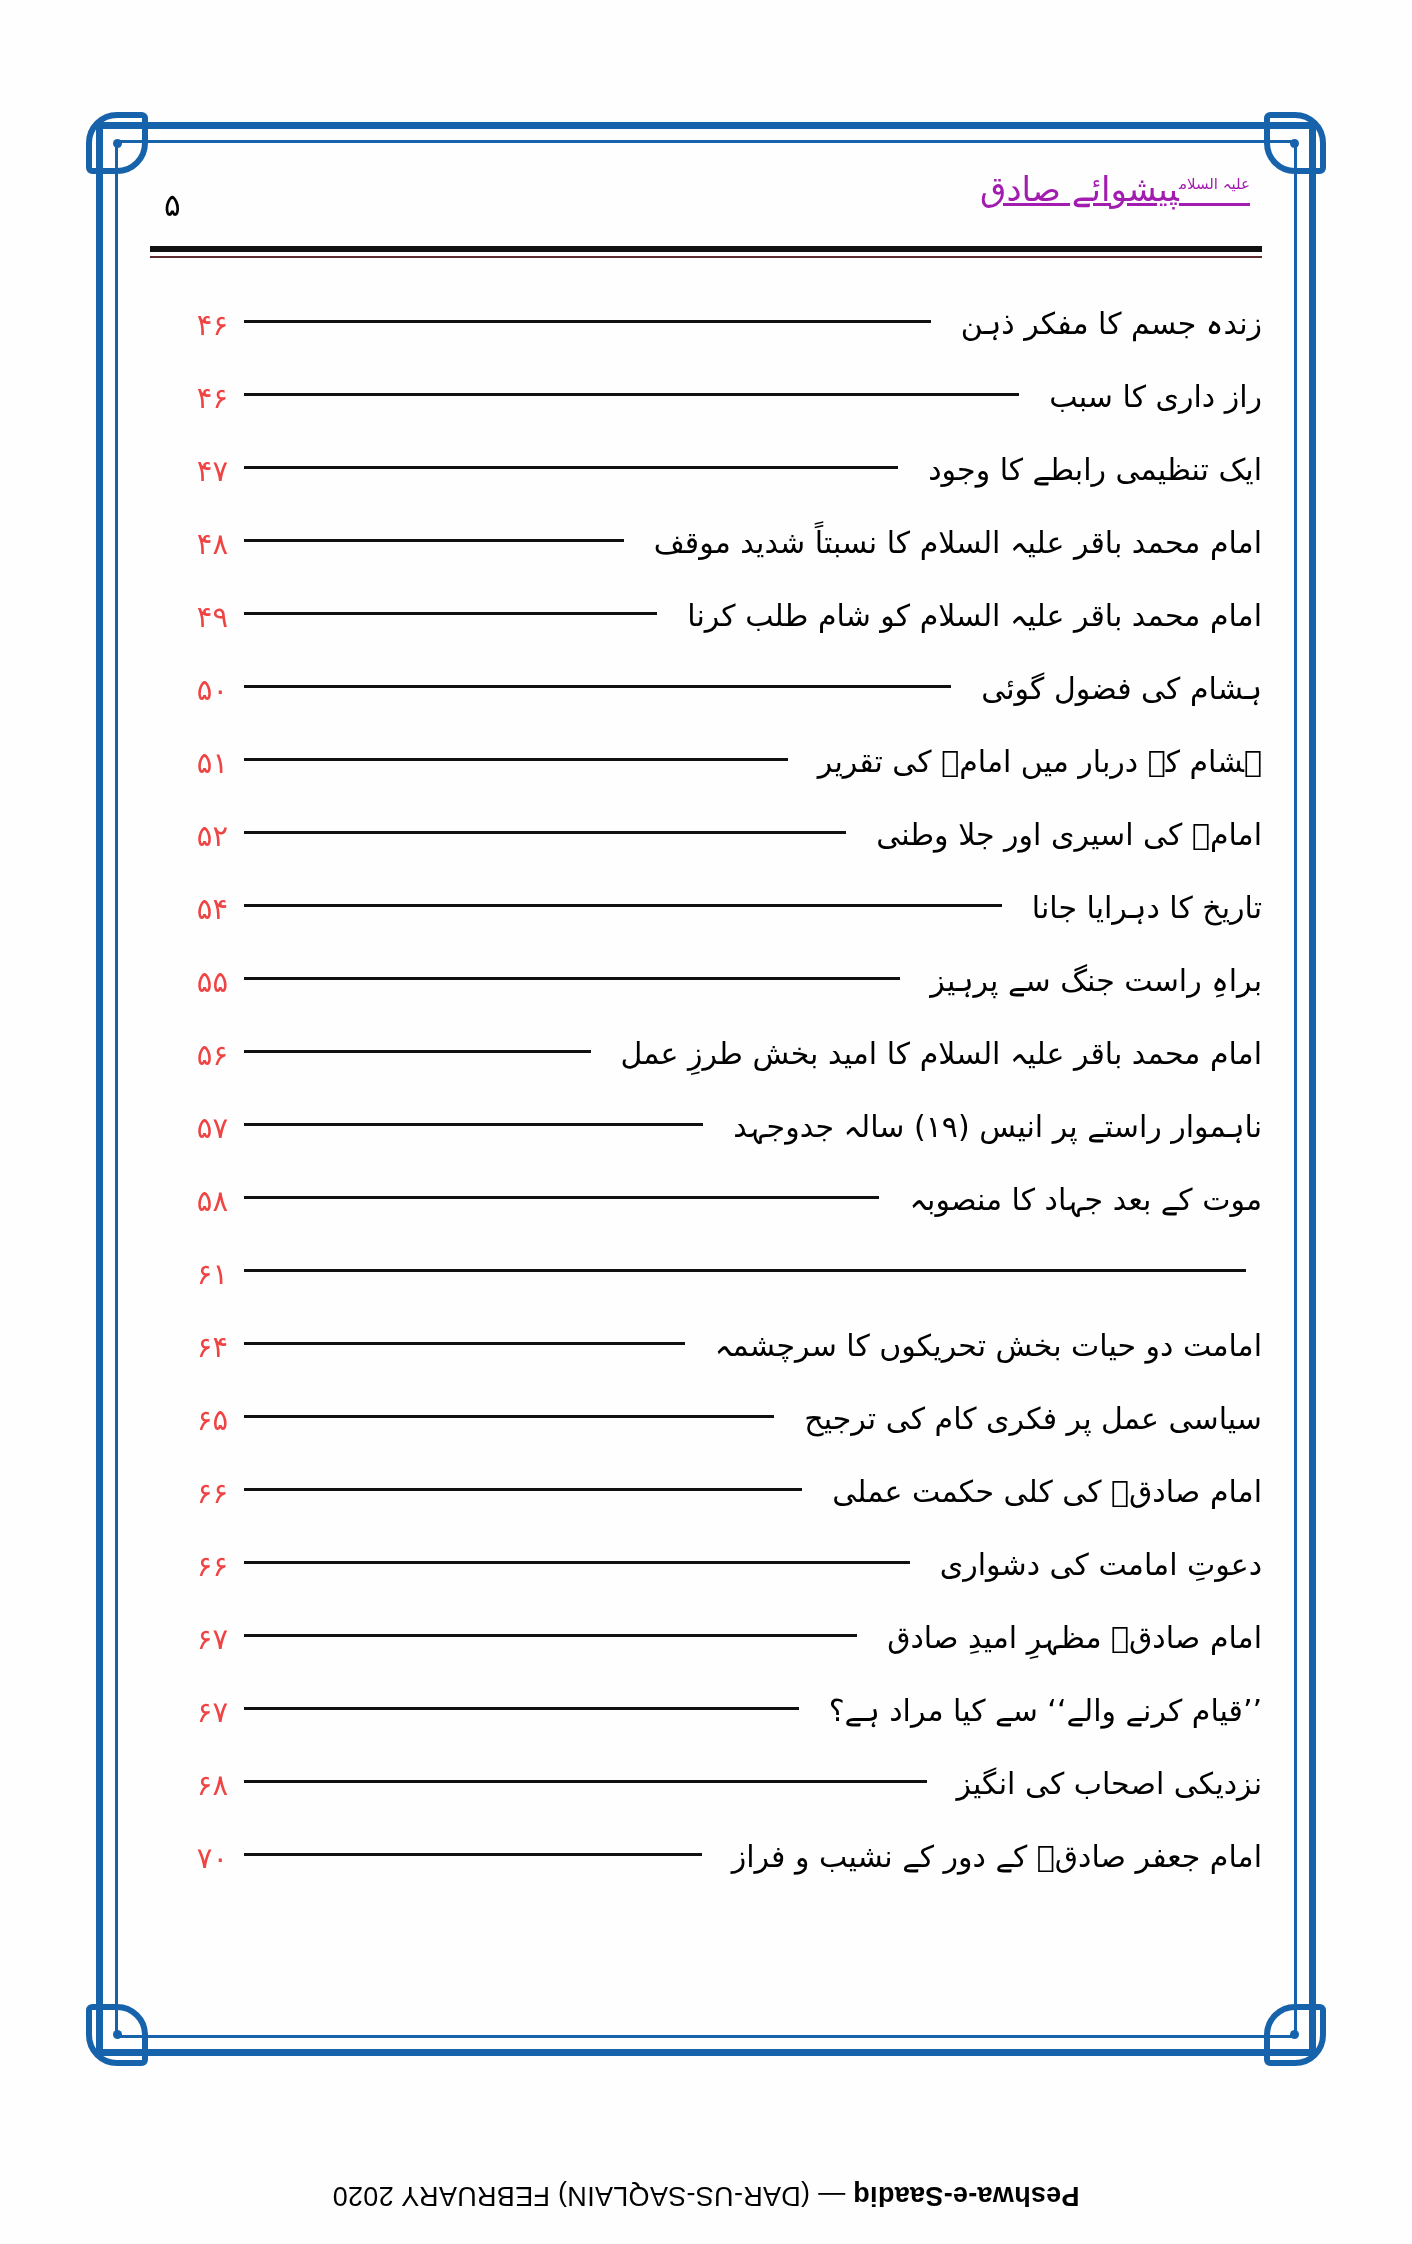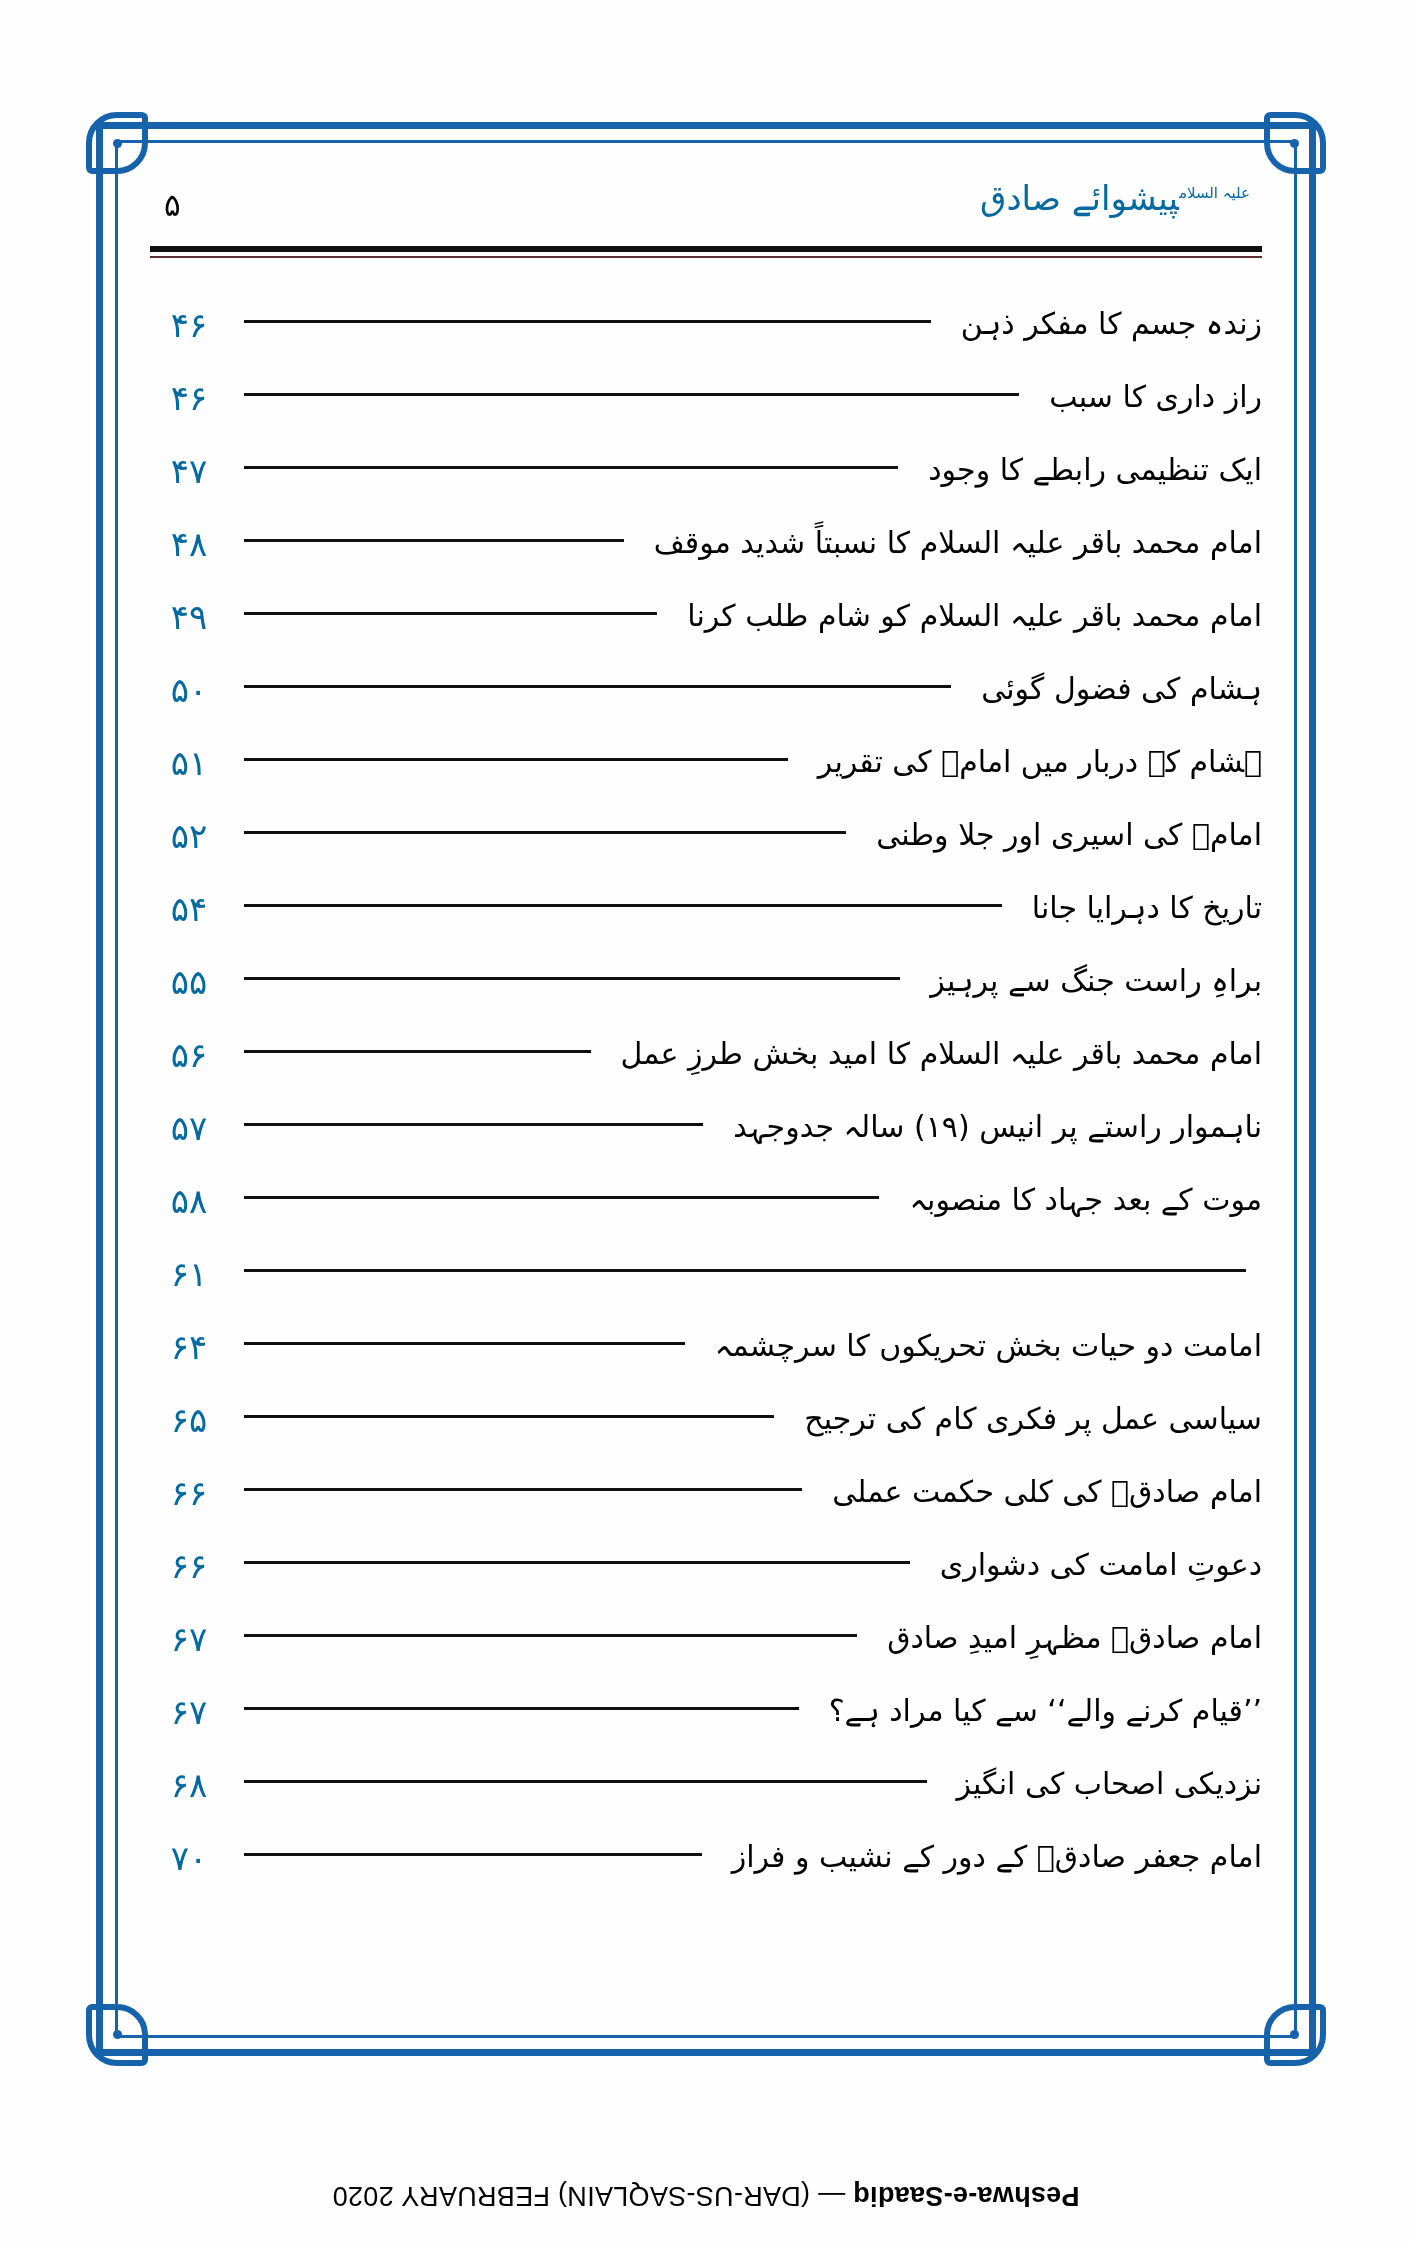--- a/index.html
+++ b/index.html
@@ -54,25 +54,26 @@
     left:150px;right:150px;top:165px;
     height:72px;
   }
   .folio{
     position:absolute;left:14px;top:22px;
     font-size:31px;color:#000;
     font-family:"DejaVu Sans",sans-serif;
     direction:rtl;
   }
   .book-title{
-    position:absolute;right:10px;top:13px;
+    position:absolute;right:10px;top:4px;
     direction:rtl;text-align:right;
-    font-size:34px;color:#0369a1;
+    font-size:34px;color:#a21caf;
     font-family:"DejaVu Sans",sans-serif;
     white-space:nowrap;
+    text-decoration:underline;
   }
   .book-title .honorific{
     font-size:15px;
     vertical-align:super;
     margin-right:2px;
     line-height:1;
   }
   .rule-thick{
     position:absolute;left:150px;right:150px;top:246px;
     height:6px;background:#111;
@@ -108,23 +109,22 @@
   }
   .toc-leader{
     flex:1 1 auto;
     height:3px;
     background:#111;
     margin:0 16px 6px 16px;
     min-width:24px;
   }
   .toc-page{
     flex:0 0 78px;
-    text-align:center;
-    font-size:34px;
-    color:#0369a1;
+    font-size:29px;
+    color:#ef4444;
     font-family:"DejaVu Sans",sans-serif;
     direction:rtl;
   }
 
   
   .footer{
     position:absolute;
     left:0;right:0;bottom:18px;
     height:60px;
     display:flex;

